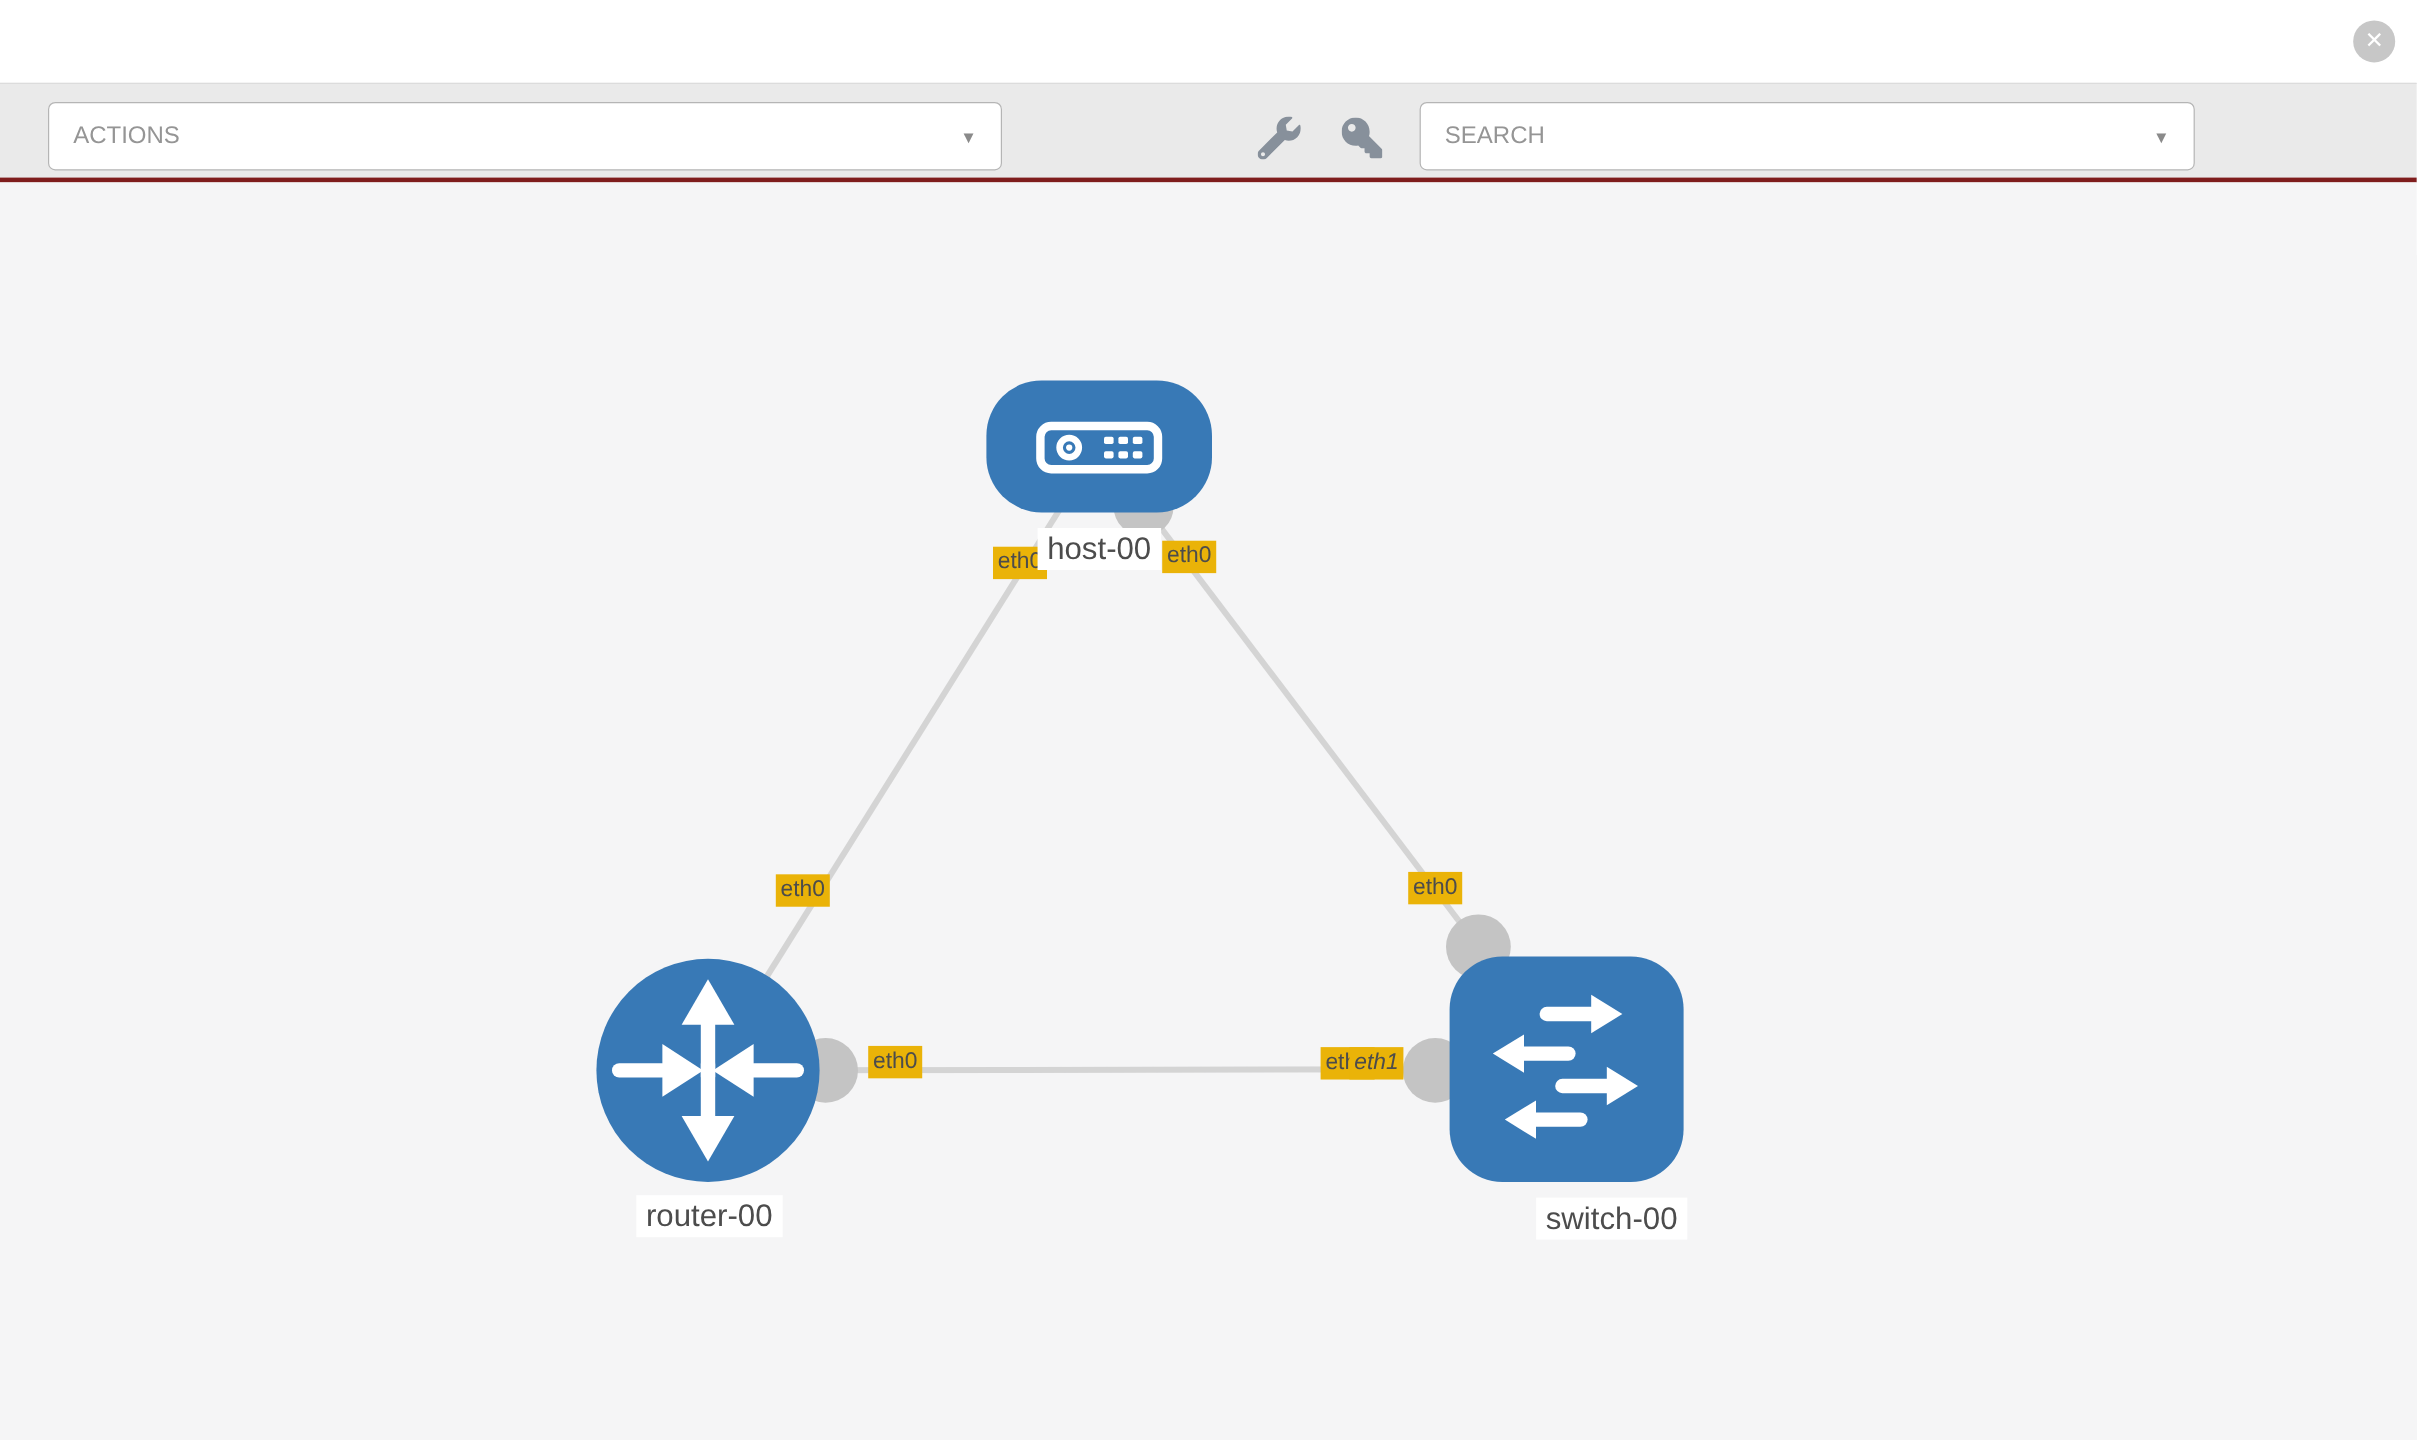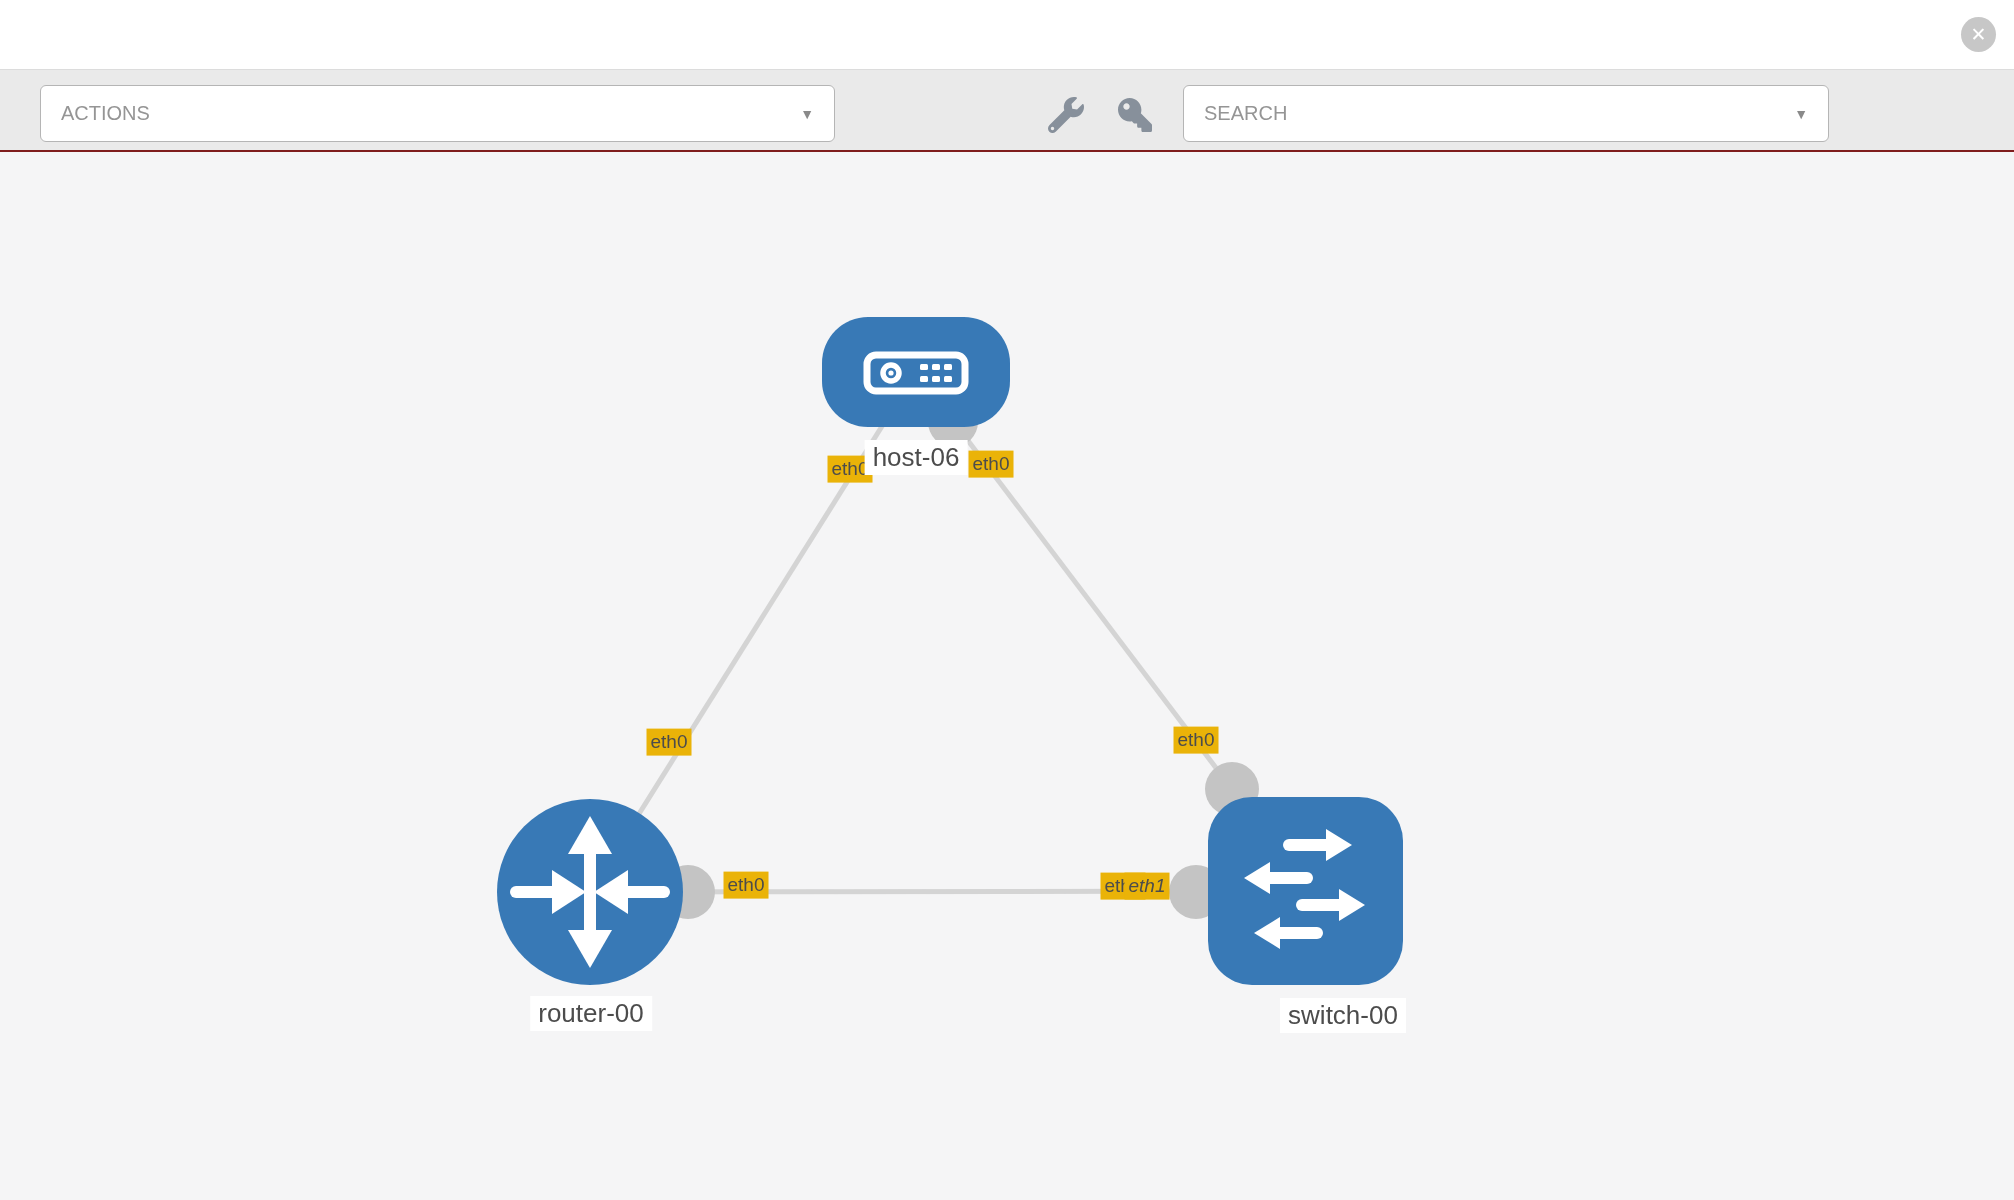--- a/index.html
+++ b/index.html
@@ -11,21 +11,21 @@
   .header { position:absolute; left:0; top:0; width:2014px; height:69px; background:#ffffff; }
   .page-title { position:absolute; left:38px; top:0; line-height:69px;
                 font-size:23px; font-weight:bold; color:#676767; }
   .close-btn { position:absolute; right:18px; top:17px; width:35px; height:35px;
                border-radius:50%; background:#c7c7c7; cursor:pointer;
                display:flex; align-items:center; justify-content:center; }
   .close-btn span { color:#ffffff; font-size:19px; font-weight:bold; line-height:1; }
 
   
   .toolbar { position:absolute; left:0; top:69px; width:2014px; height:83px;
-             background:#eaeaea; border-top:1px solid #dcdcdc; border-bottom:2px solid #7f1d1d; }
+             background:#eaeaea; border-top:1px solid #dcdcdc; border-bottom:4px solid #7f1d1d; }
   .dropdown { position:absolute; top:15px; height:57px; background:#ffffff;
               border:1px solid #b5b5b5; border-radius:6px; display:flex; align-items:center;
               justify-content:space-between; padding:0 20px; font-size:20px; color:#959595;
               cursor:pointer; }
   .dropdown .caret { color:#8a8a8a; font-size:14px; }
   .dd-actions { left:40px;  width:795px; }
   .dd-search  { left:1183px; width:646px; }
   .toolbtn { position:absolute; top:27px; width:36px; height:36px; background:none; border:none;
              cursor:pointer; padding:0; }
   .toolbtn svg { display:block; }
@@ -141,18 +141,18 @@
     </svg>
 
     <div class="ilabel" style="left:850px; top:317px;">eth0</div>
     <div class="ilabel" style="left:991px; top:312px;">eth0</div>
     <div class="ilabel" style="left:669px; top:590px;">eth0</div>
     <div class="ilabel" style="left:746px; top:733px;">eth0</div>
     <div class="ilabel" style="left:1123px; top:734px;">eth0</div>
     <div class="ilabel" style="left:1147px; top:734px;font-style:italic;">eth1</div>
     <div class="ilabel" style="left:1196px; top:588px;">eth0</div>
 
-    <div class="nlabel" style="left:916px;  top:288px;">host-06</div>
+    <div class="nlabel" style="left:916px;  top:288px;">host-00</div>
     <div class="nlabel" style="left:591px;  top:844px;">router-00</div>
     <div class="nlabel" style="left:1303px; top:846px;margin-left:40px;">switch-00</div>
 
   </div>
 </div>
 
 </body></html>

